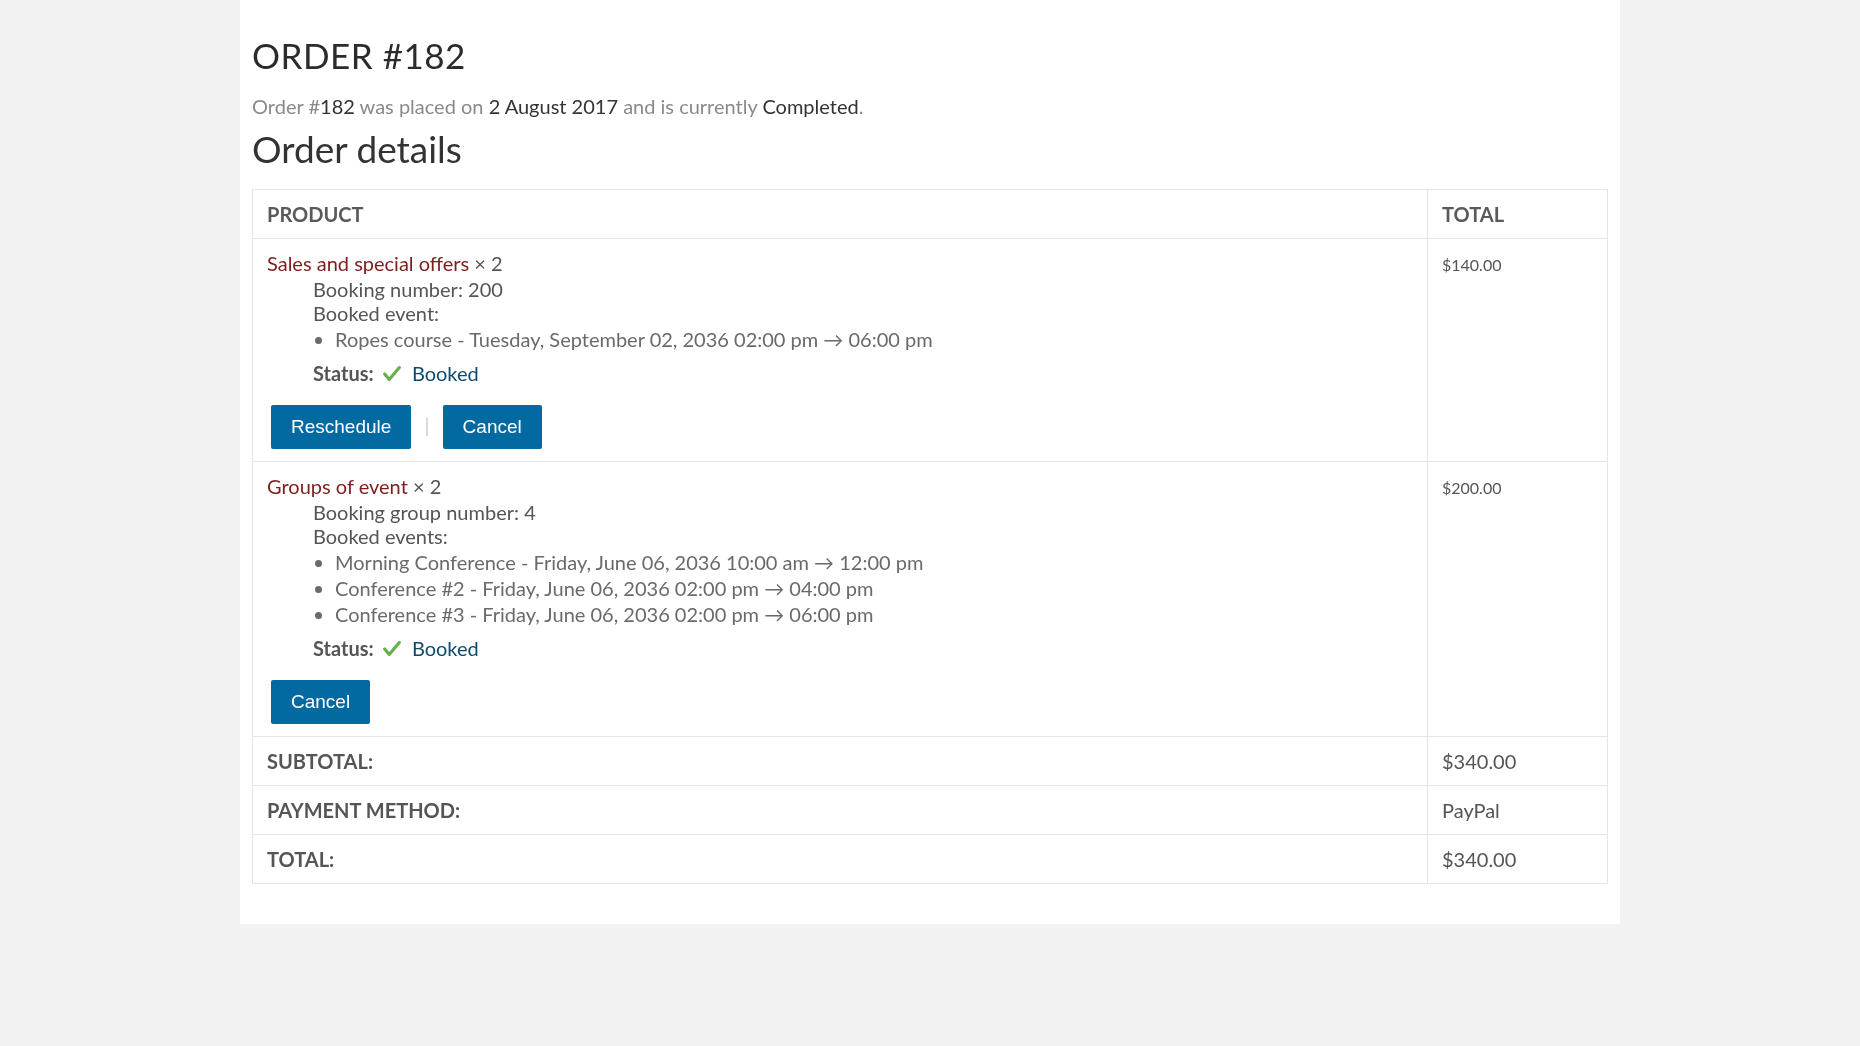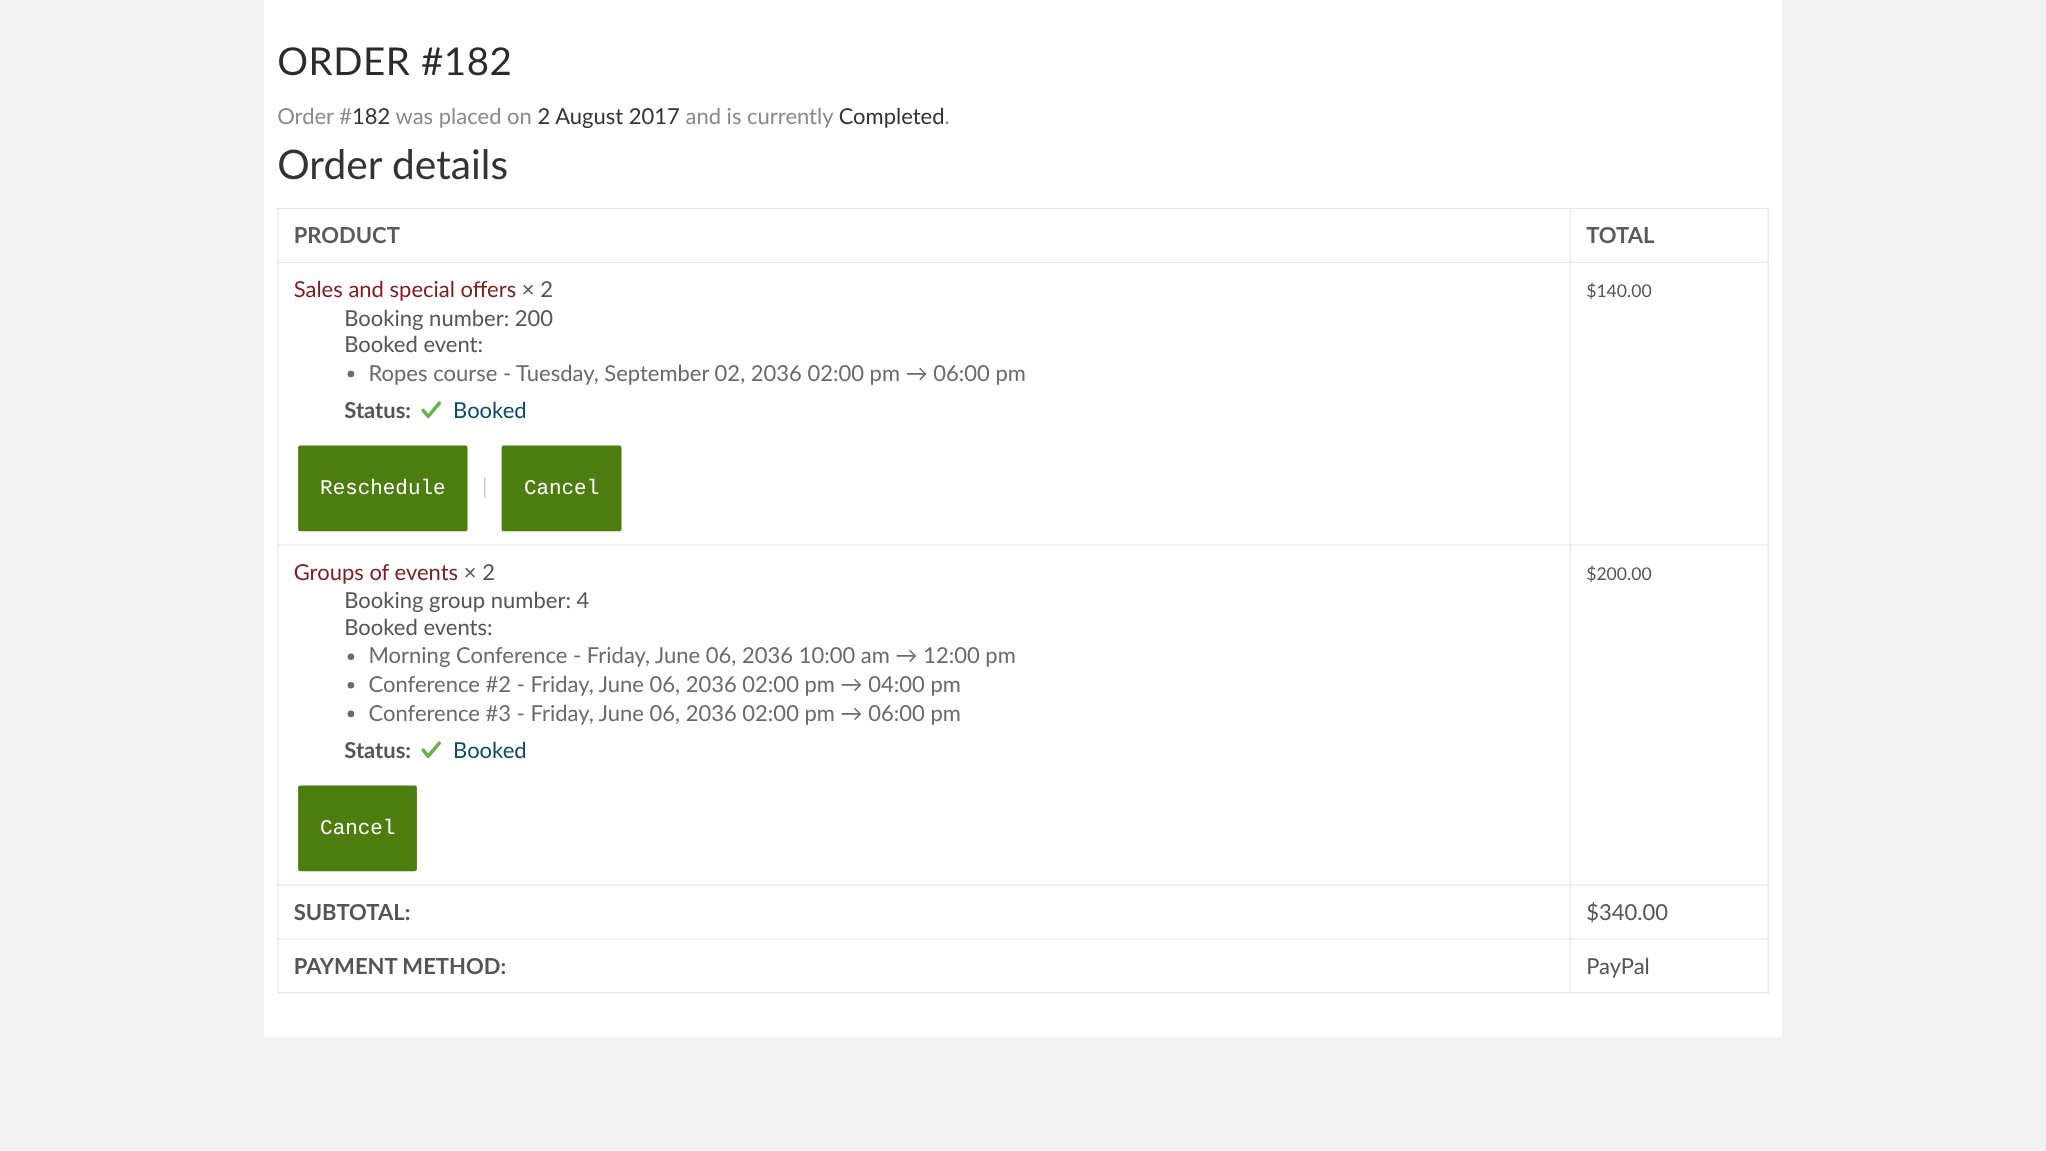--- a/index.html
+++ b/index.html
@@ -83,26 +83,26 @@
     display: inline-block;
     width: 22px; height: 22px;
     vertical-align: -4px;
     margin-left: 2px;
   }
   .check-icon svg { width: 22px; height: 22px; }
   .booked-text { color: #0c4a6e; font-weight: 400; margin-left: 4px; }
   .btn-row { margin-top: 20px; margin-left: 4px; }
   .btn {
     display: inline-block;
-    background: #4d7c0f;
+    background: #0369a1;
     color: #fff;
     border: none;
-    padding: 28px 20px;
+    padding: 11px 20px;
     font-size: 19px;
-    font-family: Liberation Mono, monospace;
+    font-family: Liberation Sans, sans-serif;
     cursor: pointer;
     border-radius: 2px;
   }
   .btn + .sep {
     display: inline-block;
     margin: 0 8px;
     color: #ccc;
   }
   .amount { color: #555; font-size: 16px; }
   .tfoot-label { font-weight: 700; color: #5a5a5a; }
@@ -153,21 +153,21 @@
             <button class="btn">Reschedule</button>
             <span class="sep">|</span>
             <button class="btn">Cancel</button>
           </div>
         </td>
         <td class="amount-cell"><span class="amount">$140.00</span></td>
       </tr>
 
       <tr>
         <td>
-          <a href="#" class="product-link">Groups of events</a><span class="qty-sep"> × 2</span>
+          <a href="#" class="product-link">Groups of event</a><span class="qty-sep"> × 2</span>
           <div class="details-block">
             <div><span class="label">Booking group number:</span> <span>4</span></div>
             <div><span class="label">Booked events:</span></div>
             <ul>
               <li>Morning Conference - Friday, June 06, 2036 10:00 am → 12:00 pm</li>
               <li>Conference #2 - Friday, June 06, 2036 02:00 pm → 04:00 pm</li>
               <li>Conference #3 - Friday, June 06, 2036 02:00 pm → 06:00 pm</li>
             </ul>
             <div class="status-line">
               <span class="label">Status:</span>
@@ -188,16 +188,20 @@
     </tbody>
     <tfoot>
       <tr>
         <td class="tfoot-label">SUBTOTAL:</td>
         <td>$340.00</td>
       </tr>
       <tr>
         <td class="tfoot-label">PAYMENT METHOD:</td>
         <td>PayPal</td>
       </tr>
+      <tr>
+        <td class="tfoot-label">TOTAL:</td>
+        <td>$340.00</td>
+      </tr>
     </tfoot>
   </table>
 
 </div>
 
 </body></html>

